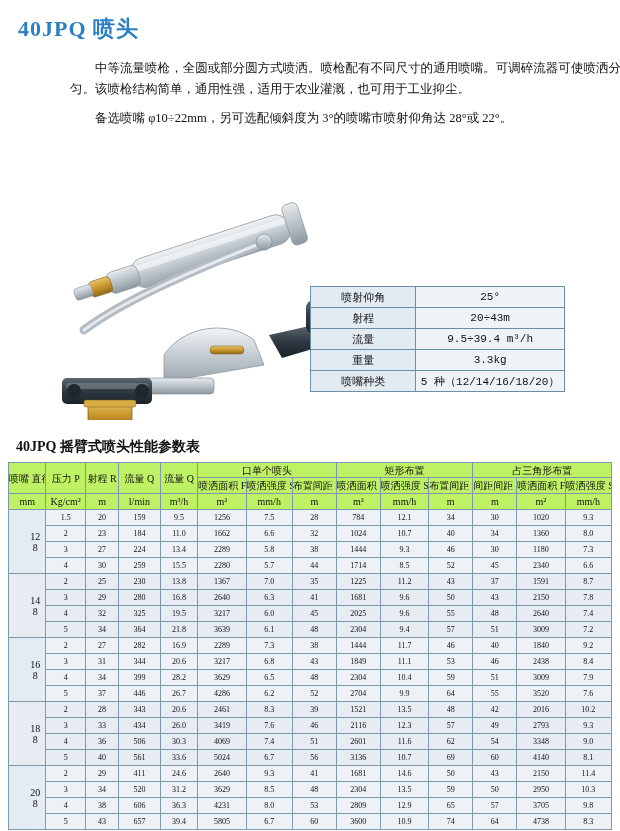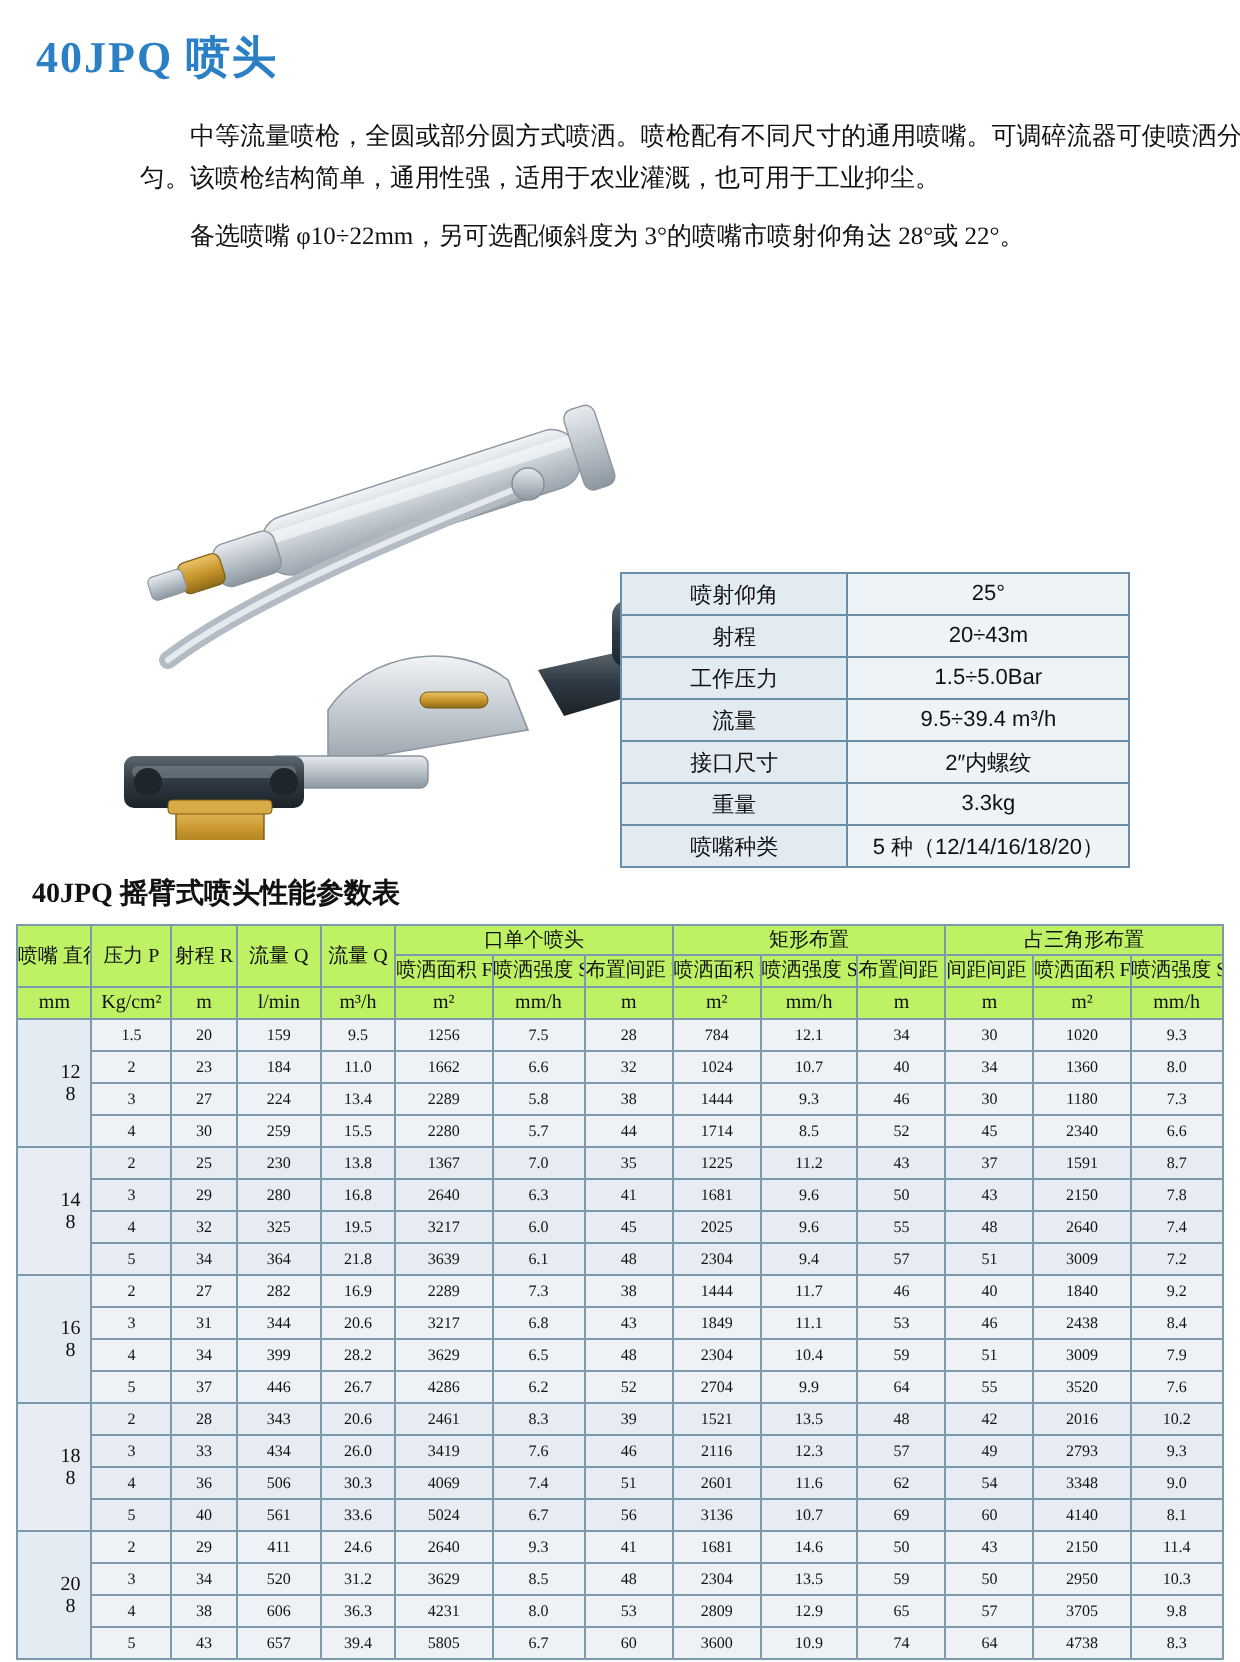--- a/index.html
+++ b/index.html
@@ -60,21 +60,21 @@
   .photo svg { display:block; }
 
   
   .spec-table {
     position: absolute;
     left: 310px;
     top: 286px;
     width: 255px;
     border-collapse: collapse;
     font-size: 11px;
-    font-family: Liberation Sans, sans-serif;
+    font-family: Liberation Mono, monospace;
   }
   .spec-table td {
     border: 1px solid #6b8ea8;
     height: 20px;
     text-align: center;
     vertical-align: middle;
     padding: 0 2px;
     background: #e9eff4;
     white-space: nowrap;
   }
@@ -219,30 +219,22 @@
     <tbody>
       <tr>
           <td class="k">喷射仰角</td>
           <td class="v">25°</td>
         </tr>
       <tr>
           <td class="k">射程</td>
           <td class="v">20÷43m</td>
         </tr>
       <tr>
-          <td class="k">工作压力</td>
-          <td class="v">1.5÷5.0Bar</td>
-        </tr>
-      <tr>
           <td class="k">流量</td>
           <td class="v">9.5÷39.4 m³/h</td>
-        </tr>
-      <tr>
-          <td class="k">接口尺寸</td>
-          <td class="v">2″内螺纹</td>
         </tr>
       <tr>
           <td class="k">重量</td>
           <td class="v">3.3kg</td>
         </tr>
       <tr>
           <td class="k">喷嘴种类</td>
           <td class="v">5 种（12/14/16/18/20）</td>
         </tr>
     </tbody>

